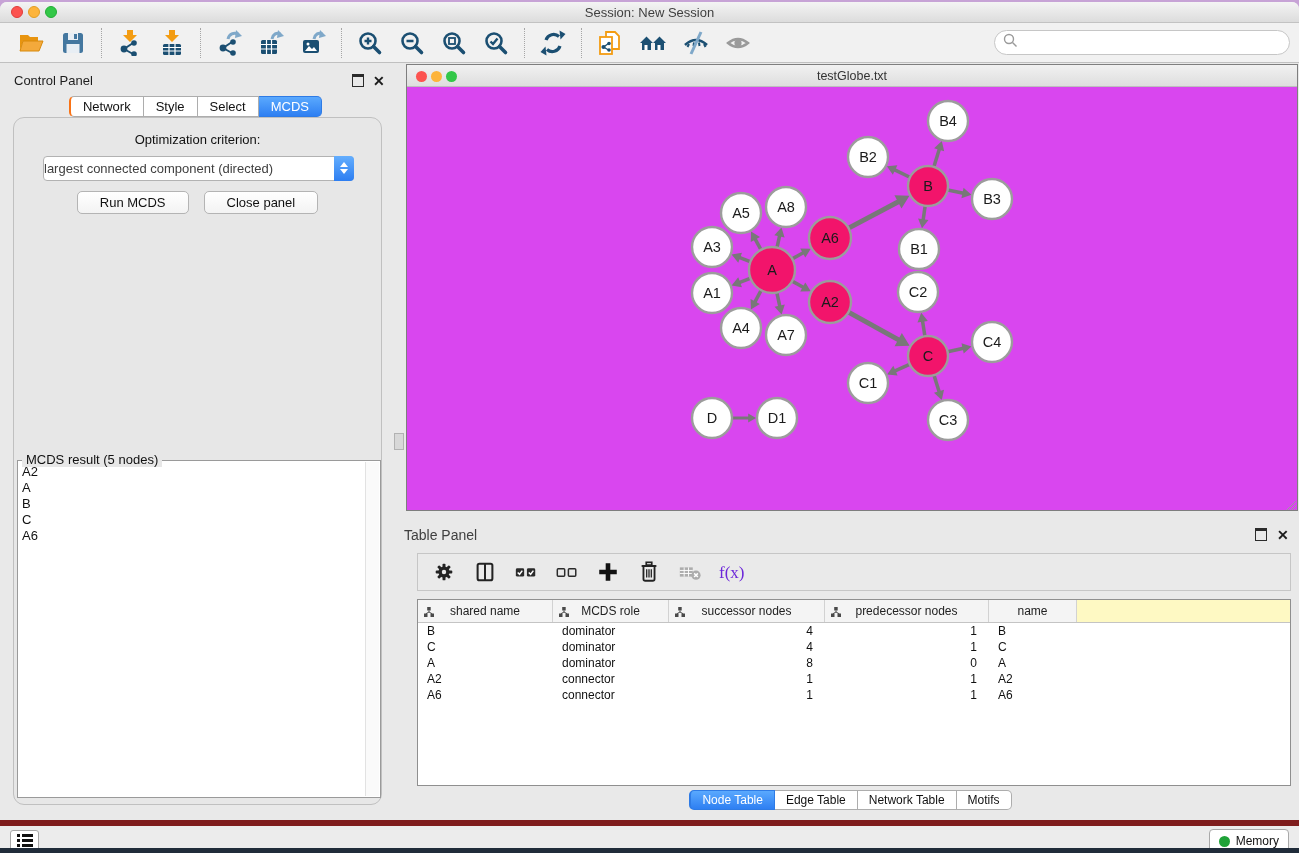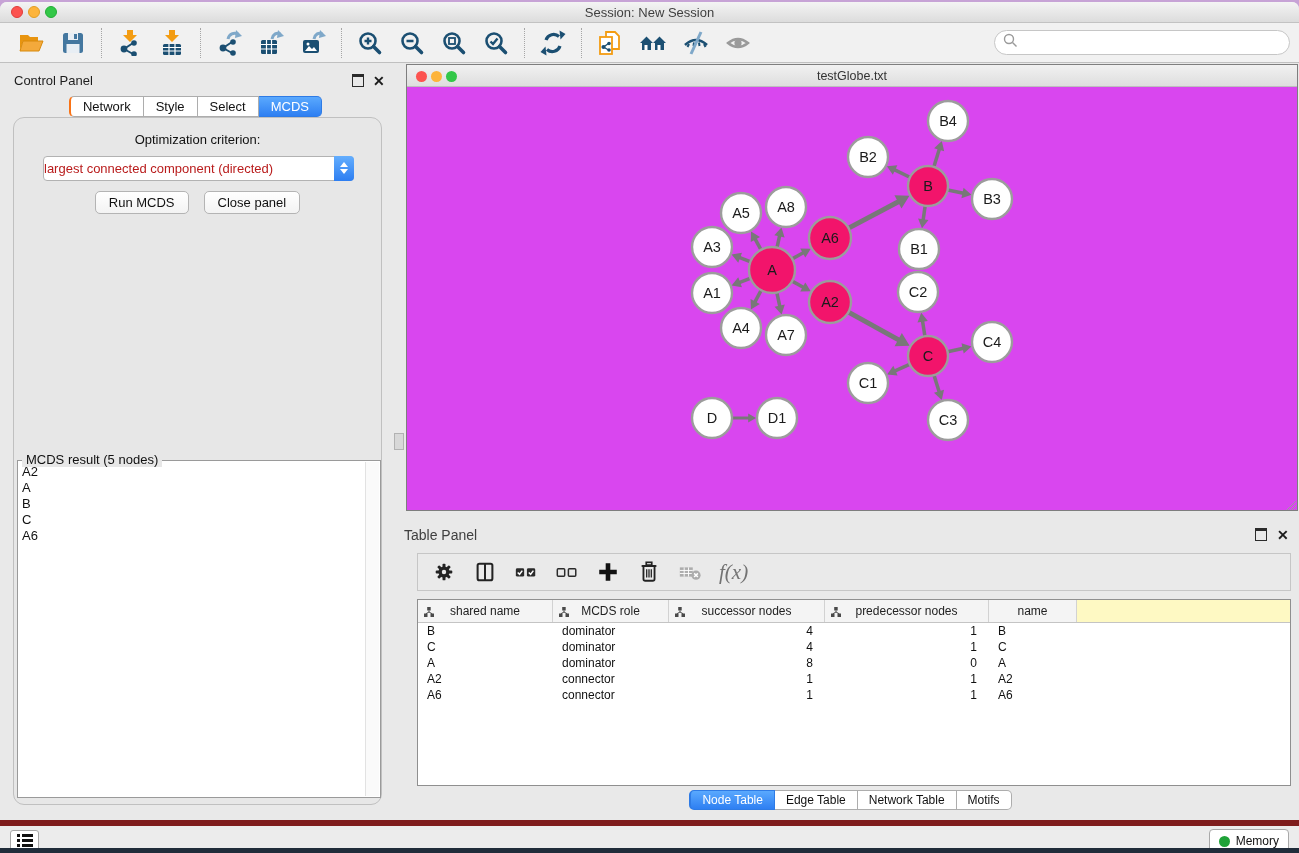--- a/index.html
+++ b/index.html
@@ -33,28 +33,28 @@
        height:21px;line-height:19px;padding:0 12px;box-sizing:border-box;cursor:pointer}
   .tab:first-child{border-left:2px solid #f97316;border-radius:5px 0 0 5px}
   .tab:last-child{border-radius:0 5px 5px 0}
   .tab.active{background:linear-gradient(#5AA9FE,#2E7FF2);border-color:#2E7BE5;color:#fff}
   .cp-tabs{position:absolute;left:0;top:33px;width:391px;display:flex;justify-content:center}
   .cp-inner{position:absolute;left:13px;top:54px;width:369px;height:688px;background:#E7E7E7;
             border:1px solid #C0C0C0;border-radius:11px;box-sizing:border-box}
   .opt-label{position:absolute;left:0;top:14px;width:100%;text-align:center;font-size:13px;color:#111}
   .select{position:absolute;left:29px;top:38px;width:311px;height:25px;background:#fff;border:1px solid #B2B2B2;
           border-radius:4px;box-sizing:border-box;display:flex;align-items:center;cursor:pointer}
-  .select .sel-text{flex:1;font-size:13px;color:#b91c1c;white-space:nowrap}
+  .select .sel-text{flex:1;font-size:13px;color:#404040;white-space:nowrap}
   .stepper{width:20px;height:25px;margin:-1px -1px 0 0;border-radius:0 4px 4px 0;
            background:linear-gradient(#64AEFE,#2D7EF1);display:flex;flex-direction:column;
            align-items:center;justify-content:center;gap:2px}
   .stepper .up{width:0;height:0;border-left:4px solid transparent;border-right:4px solid transparent;border-bottom:5px solid #fff}
   .stepper .down{width:0;height:0;border-left:4px solid transparent;border-right:4px solid transparent;border-top:5px solid #fff}
   .btn{background:linear-gradient(#FFFFFF,#F3F3F3);border:1px solid #B4B4B4;border-radius:5px;
-       font-size:13px;color:#111;height:23px;padding:0 13px;cursor:pointer;font-family:inherit}
+       font-size:13px;color:#111;height:23px;padding:0 22px;cursor:pointer;font-family:inherit}
   .cp-buttons{position:absolute;left:0;top:73px;width:100%;display:flex;justify-content:center;gap:15px}
   .result-box{position:absolute;left:3px;top:342px;width:362px;height:336px;border:1px solid #9A9A9A;background:#fff}
   .result-legend{position:absolute;top:-9px;left:4px;background:#E7E7E7;padding:0 4px;font-size:13px;color:#111}
   .result-list{position:absolute;left:2px;top:3px;right:16px;bottom:2px;overflow:hidden}
   .result-list div{font-size:13px;line-height:16px;color:#111;padding-left:2px}
   .result-scroll{position:absolute;right:1px;top:1px;bottom:1px;width:13px;background:#FAFAFA;border-left:1px solid #E2E2E2}
   .splitter-handle{position:absolute;left:394px;top:370px;width:8px;height:15px;background:#D8D8D8;border:1px solid #B2B2B2}
   
   .net-window{position:absolute;left:406px;top:1px;width:892px;height:447px;background:#fff;
               border:1px solid #7E7E7E;box-sizing:border-box}
@@ -64,21 +64,21 @@
   .net-title{position:absolute;left:0;right:0;top:4px;text-align:center;font-size:12.5px;color:#333}
   .net-canvas{position:absolute;left:0;top:22px;width:890px;height:423px;background:#d946ef}
   .net-grip{position:absolute;right:0;bottom:0;width:13px;height:13px;cursor:nwse-resize}
   
   .table-panel{position:absolute;left:402px;top:458px;width:897px;height:299px}
   .tp-title{position:absolute;left:2px;top:6px;font-size:14px;color:#404040}
   .tp-icons{position:absolute;left:853px;top:7px;width:40px;display:flex;gap:10px;align-items:center}
   .tp-toolbar{position:absolute;left:15px;top:32px;width:874px;height:38px;background:#EAEAEA;
               border:1px solid #C6C6C6;box-sizing:border-box;display:flex;align-items:center;gap:17px;padding-left:14px}
   .tp-tool{border:none;background:transparent;padding:0;cursor:pointer;line-height:0}
-  .fx-label{font-size:21px;font-style:italic;color:#737373;font-family:"Liberation Serif",serif;line-height:1}
+  .fx-label{font-size:17px;color:#6d28d9;font-family:"Liberation Serif",serif;line-height:1}
   .ntable{position:absolute;left:15px;top:78px;width:874px;height:187px;background:#fff;
           border:1px solid #8F8F8F;box-sizing:border-box;overflow:hidden}
   .ntable-header{display:flex;height:22px;border-bottom:1px solid #C4C4C4;background:#fef9c3}
   .hcell{position:relative;background:#F4F4F4;border-right:1px solid #D2D2D2;box-sizing:border-box;
          display:flex;align-items:center;justify-content:center;font-size:12px;color:#222}
   .hcell .colicon{position:absolute;left:6px;top:6px}
   .trow{display:flex;height:16px;align-items:center;cursor:default}
   .tcell{font-size:12px;color:#111;box-sizing:border-box;white-space:nowrap;overflow:hidden}
   .tp-tabs{position:absolute;left:0;top:269px;width:100%;display:flex;justify-content:center}
   .tp-tabs .tab{font-size:12px;height:20px;line-height:18px;padding:0 11px}

